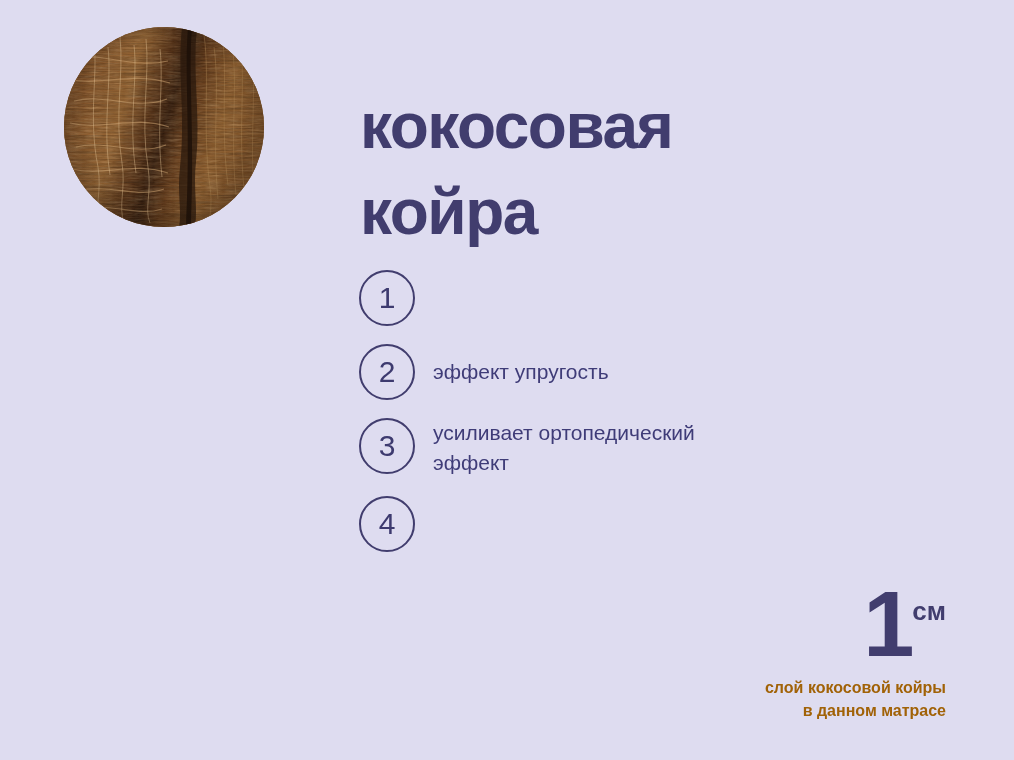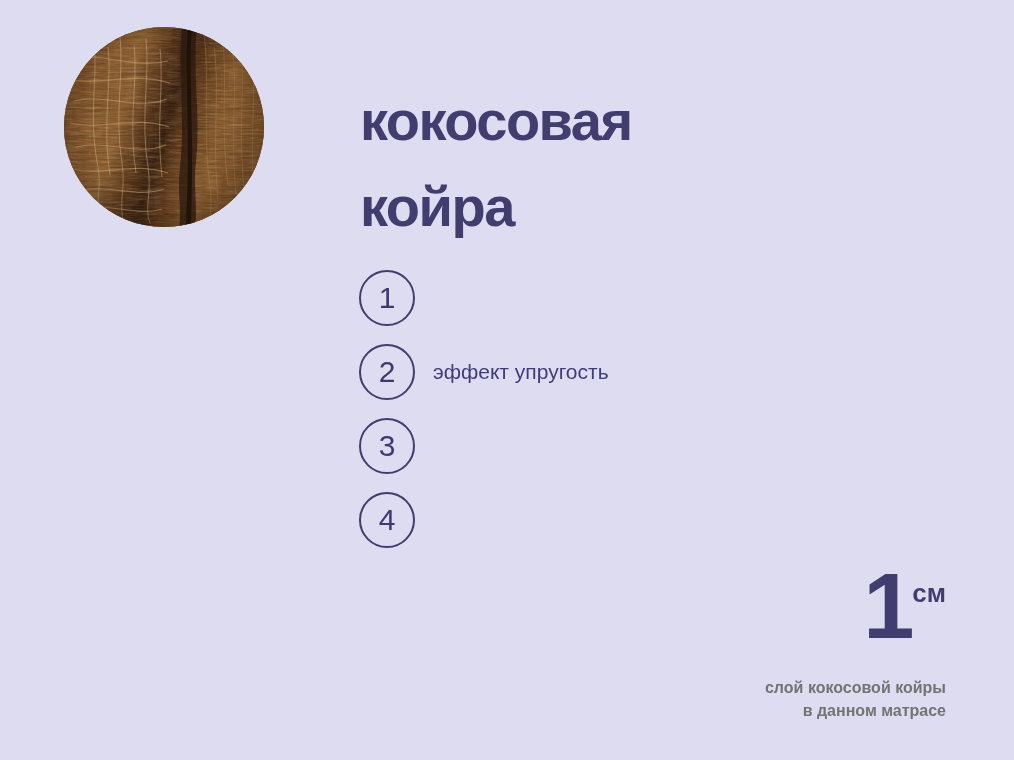--- a/index.html
+++ b/index.html
@@ -38,21 +38,21 @@
     height: 200px;
   }
 
   
   .title {
     position: absolute;
     left: 360px;
     top: 40px;
     width: 600px;
     color: #413d6e;
-    font-size: 56px;
+    font-size: 64px;
     line-height: 86px;
     font-weight: 700;
     letter-spacing: -1.5px;
     white-space: pre-line;
   }
 
   
   .list {
     position: absolute;
     left: 359px;
@@ -106,40 +106,40 @@
     right: 68px;
     bottom: 38px;
     text-align: right;
     width: 260px;
   }
   .measure-value {
     display: block;
     text-align: right;
     color: #413d6e;
     line-height: 1;
-    margin-bottom: 24px;
+    margin-bottom: 6px;
     white-space: nowrap;
   }
   .measure-number {
     font-size: 92px;
     font-weight: 700;
     letter-spacing: -2px;
     vertical-align: baseline;
   }
   .measure-unit {
     font-size: 26px;
     font-weight: 700;
     vertical-align: super;
     position: relative;
     top: -30px;
     left: 0px;
     letter-spacing: 0px;
   }
   .measure-caption {
-    color: #737373;
+    color: #a16207;
     font-size: 16px;
     line-height: 23px;
     font-weight: 700;
     white-space: pre-line;
     text-align: right;
   }
 </style>
 </head>
 <body>
 
@@ -231,20 +231,22 @@
       <div class="num-circle">
         <span>2</span>
       </div>
       <div class="item-text">эффект упругость</div>
     </div>
 
     <div class="list-item two-line">
       <div class="num-circle">
         <span>3</span>
       </div>
+      <div class="item-text">усиливает ортопедический
+эффект</div>
     </div>
 
     <div class="list-item two-line">
       <div class="num-circle">
         <span>4</span>
       </div>
     </div>
 
   </div>
 

